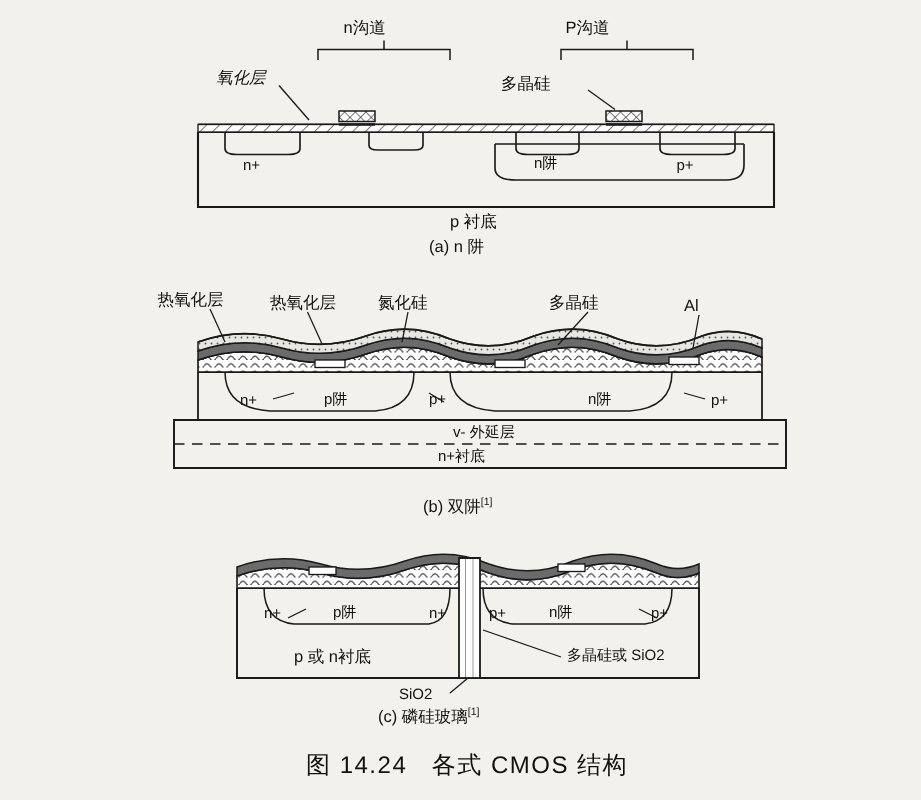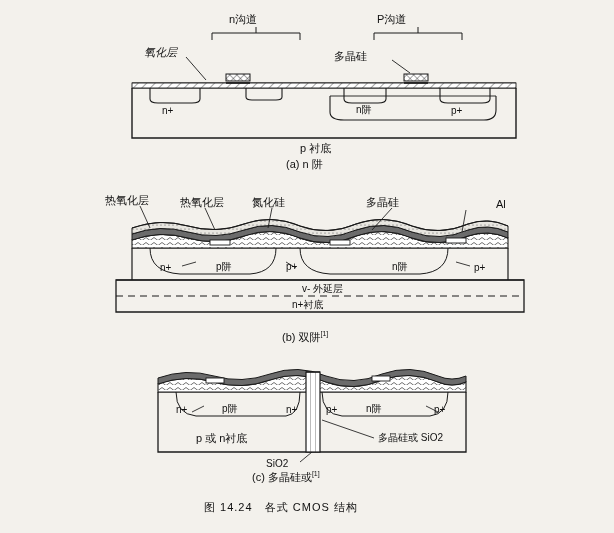--- a/index.html
+++ b/index.html
@@ -8,21 +8,21 @@
     background:#f3f1ec;
     font-family:"Liberation Sans","DejaVu Sans",sans-serif;
     color:#111;
     position:relative;
     overflow:hidden;
   }
   .page{position:absolute;left:0;top:0;width:614px;height:448px;}
   .lbl{position:absolute;font-size:11px;line-height:12px;white-space:nowrap;}
   .lbl.sm{font-size:10px;}
   .cap{position:absolute;font-size:11px;white-space:nowrap;}
-  .fig-title{position:absolute;font-size:11px;white-space:nowrap;letter-spacing:1px;}
+  .fig-title{position:absolute;font-size:16px;white-space:nowrap;letter-spacing:1px;}
   .sup{font-size:7px;vertical-align:super;}
   svg{position:absolute;left:0;top:0;}
   .ln{stroke:#1a1a1a;fill:none;}
 </style>
 </head>
 <body>
 
 <div class="page">
 
   <svg width="614" height="533">
@@ -143,21 +143,21 @@
   <div class="lbl sm" style="left:356px;top:104px;">n阱</div>
   <div class="lbl sm" style="left:451px;top:105px;">p+</div>
   <div class="lbl" style="left:300px;top:142px;">p 衬底</div>
 
   <div class="cap" style="left:286px;top:157px;">(a) n 阱</div>
 
   <div class="lbl" style="left:105px;top:194px;">热氧化层</div>
   <div class="lbl" style="left:180px;top:196px;">热氧化层</div>
   <div class="lbl" style="left:252px;top:196px;">氮化硅</div>
   <div class="lbl" style="left:366px;top:196px;">多晶硅</div>
-  <div class="lbl" style="left:456px;top:198px;margin-left:40px;">Al</div>
+  <div class="lbl" style="left:456px;top:198px;">Al</div>
 
   <div class="lbl sm" style="left:160px;top:262px;">n+</div>
   <div class="lbl sm" style="left:216px;top:261px;">p阱</div>
   <div class="lbl sm" style="left:286px;top:261px;">p+</div>
   <div class="lbl sm" style="left:392px;top:261px;">n阱</div>
   <div class="lbl sm" style="left:474px;top:262px;">p+</div>
   <div class="lbl sm" style="left:290px;top:283px;margin-left:12px;">v- 外延层</div>
   <div class="lbl sm" style="left:292px;top:299px;">n+衬底</div>
 
   <div class="cap" style="left:282px;top:330px;">
@@ -169,20 +169,20 @@
   <div class="lbl sm" style="left:286px;top:404px;">n+</div>
   <div class="lbl sm" style="left:326px;top:404px;">p+</div>
   <div class="lbl sm" style="left:366px;top:403px;">n阱</div>
   <div class="lbl sm" style="left:434px;top:404px;">p+</div>
   <div class="lbl" style="left:196px;top:432px;">p 或 n衬底</div>
 
   <div class="lbl sm" style="left:378px;top:432px;">多晶硅或 SiO2</div>
   <div class="lbl sm" style="left:266px;top:458px;">SiO2</div>
 
   <div class="cap" style="left:252px;top:470px;">
-    <span>(c) 多晶硅或</span><span class="sup">[1]</span>
+    <span>(c) 磷硅玻璃</span><span class="sup">[1]</span>
   </div>
 
   <div class="fig-title" style="left:204px;top:500px;">
     <span>图 14.24</span>&nbsp;&nbsp;&nbsp;<span>各式 CMOS 结构</span>
   </div>
 
 </div>
 
 </body></html>

